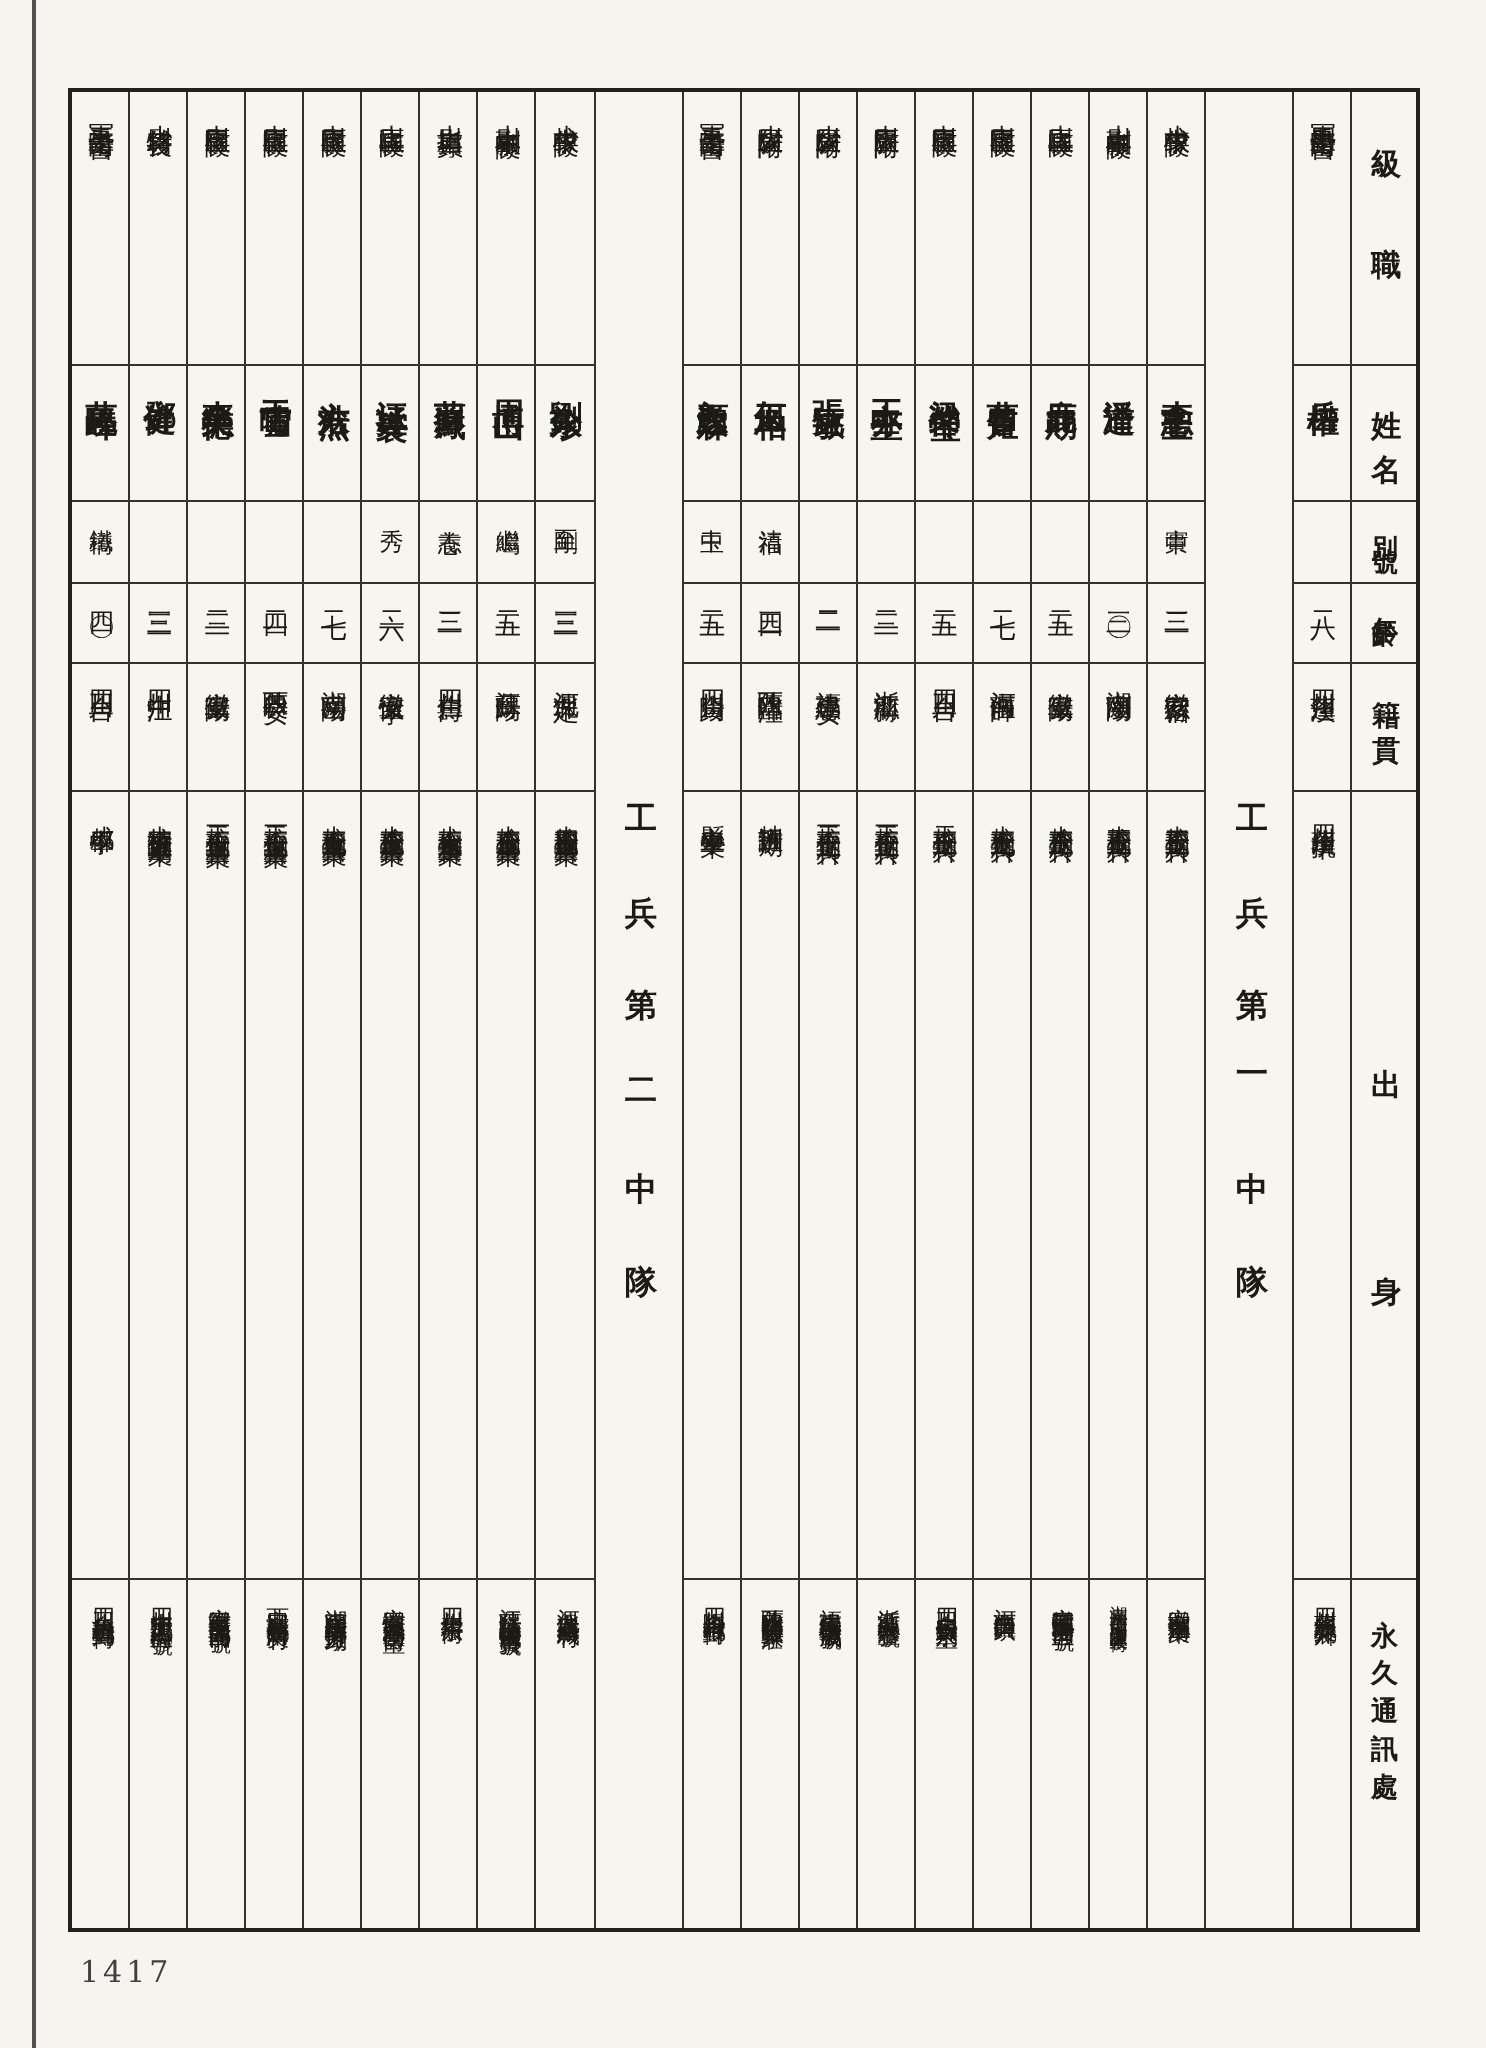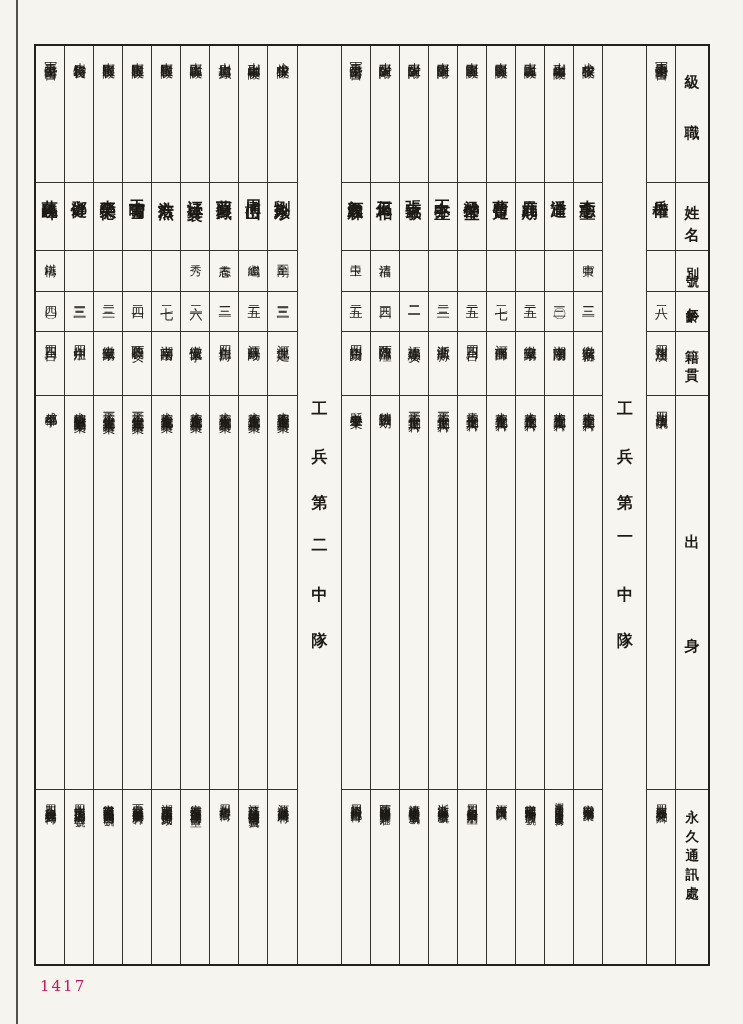--- a/index.html
+++ b/index.html
@@ -56,21 +56,21 @@
     flex:1; border-bottom:none;
     writing-mode:vertical-rl; text-orientation:upright;
     display:flex; align-items:center; justify-content:center;
     overflow:hidden;
   }
   .section-cell span { font-size:16px; font-weight:bold; letter-spacing:46px; padding-top:44px; }
 
   .page-number {
     position:absolute; left:40px; top:977px;
     font-family:"DejaVu Serif", serif; font-size:15px;
-    letter-spacing:2px; color:#be185d;
+    letter-spacing:2px; color:#404040;
   }
 </style>
 </head>
 <body>
 
 <div class="page">
   <div class="scan-edge"></div>
   <div class="roster">
       <div class="col header">
         <div class="cell b0 head">

